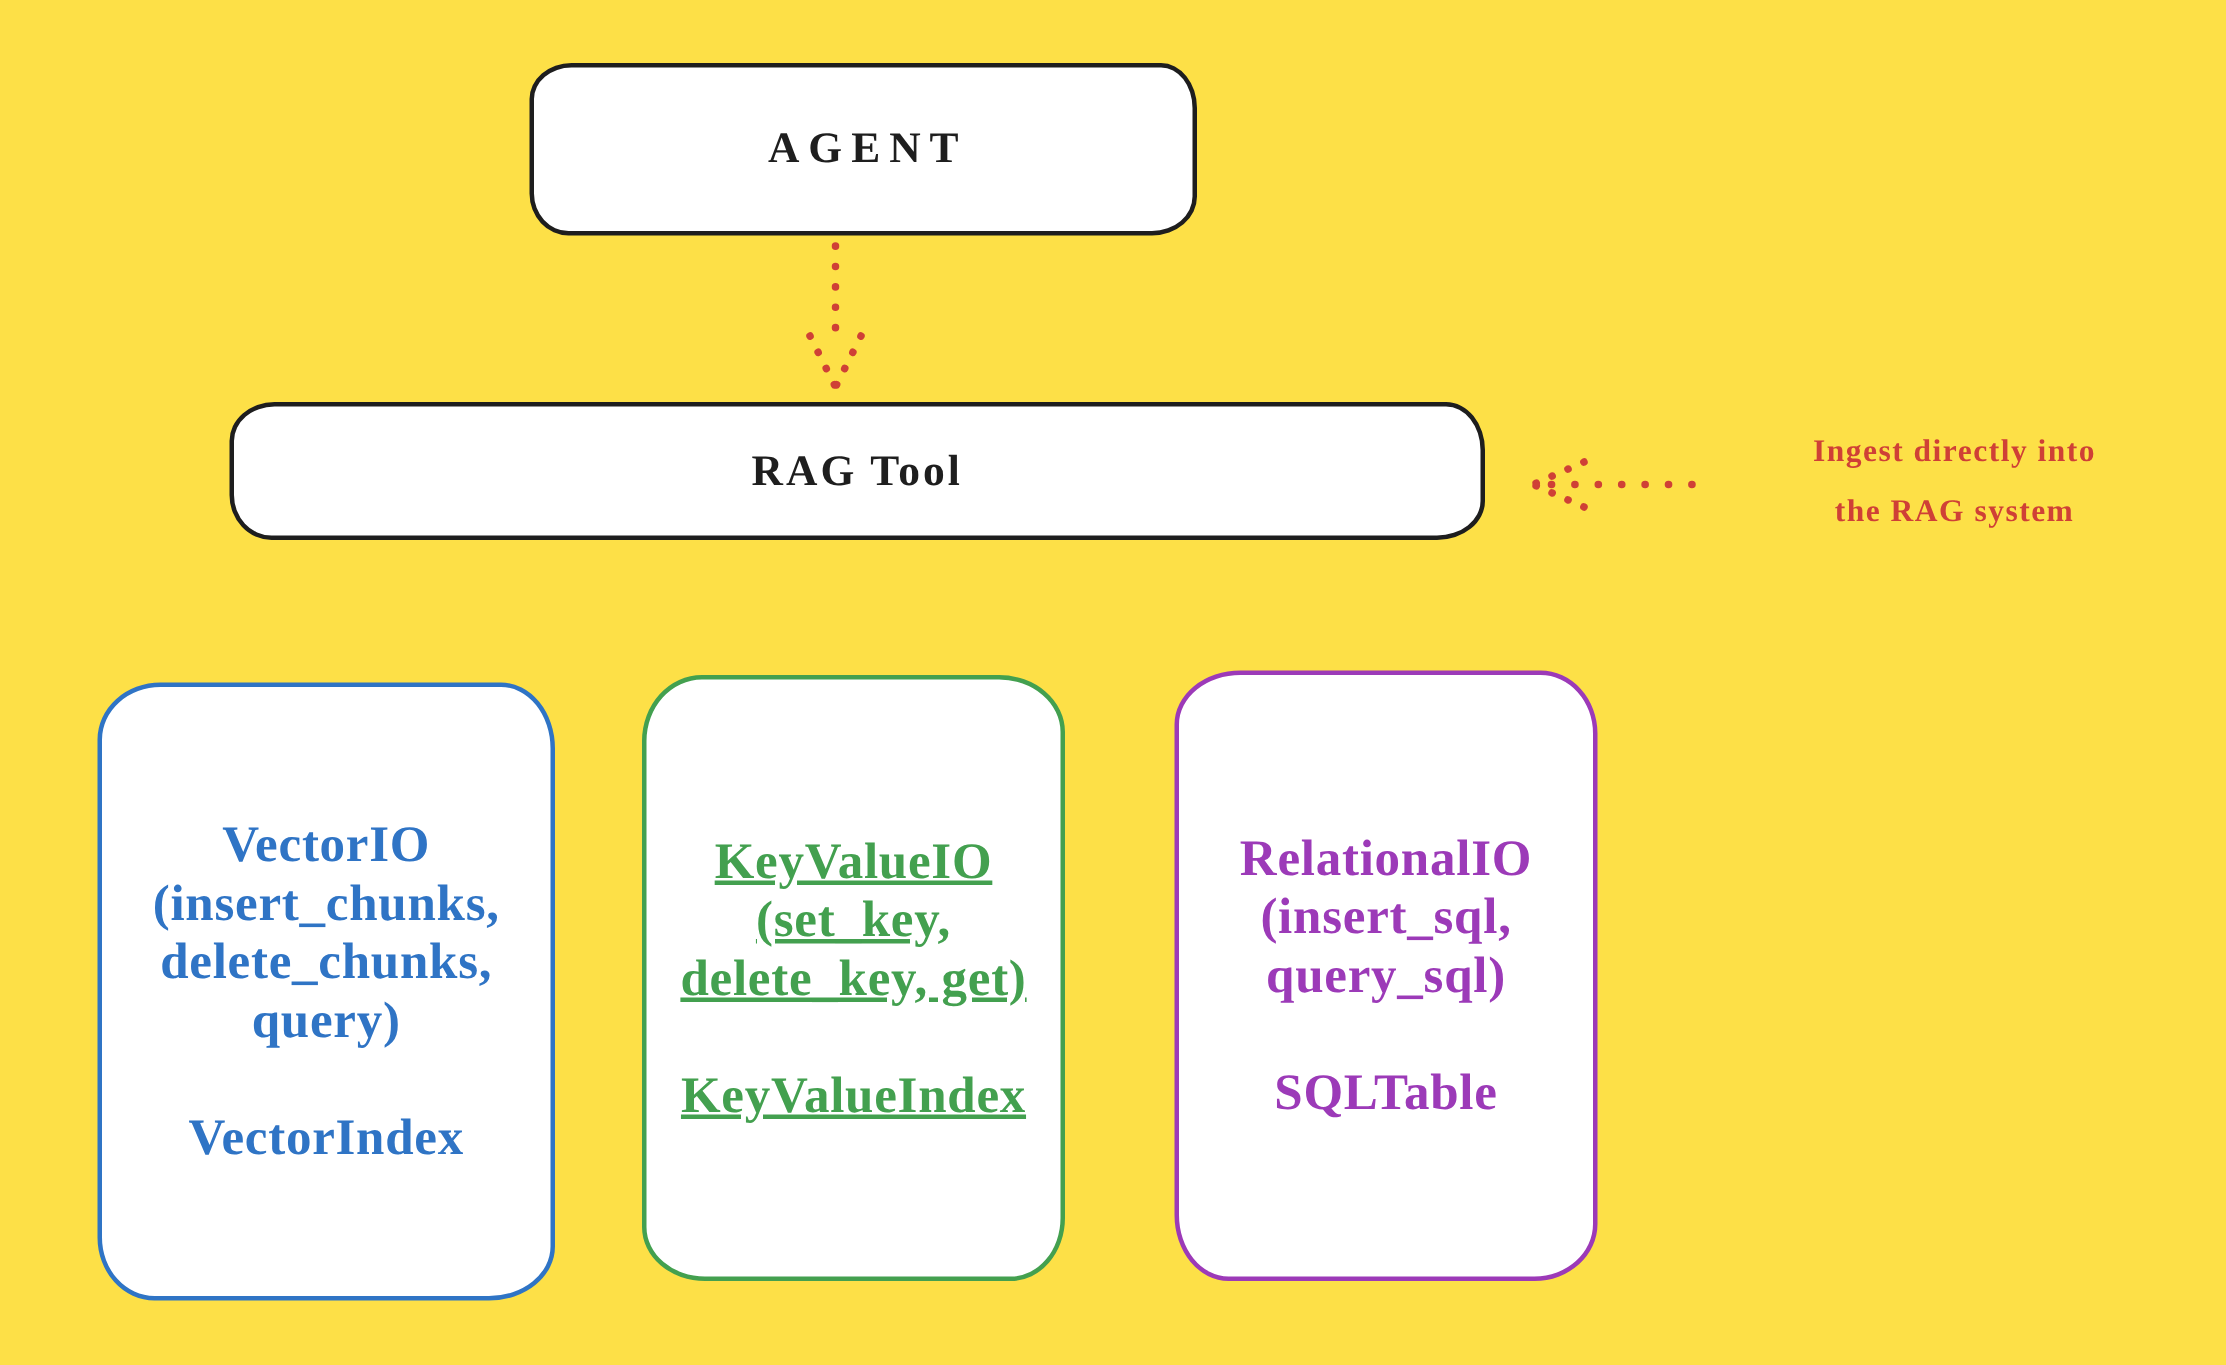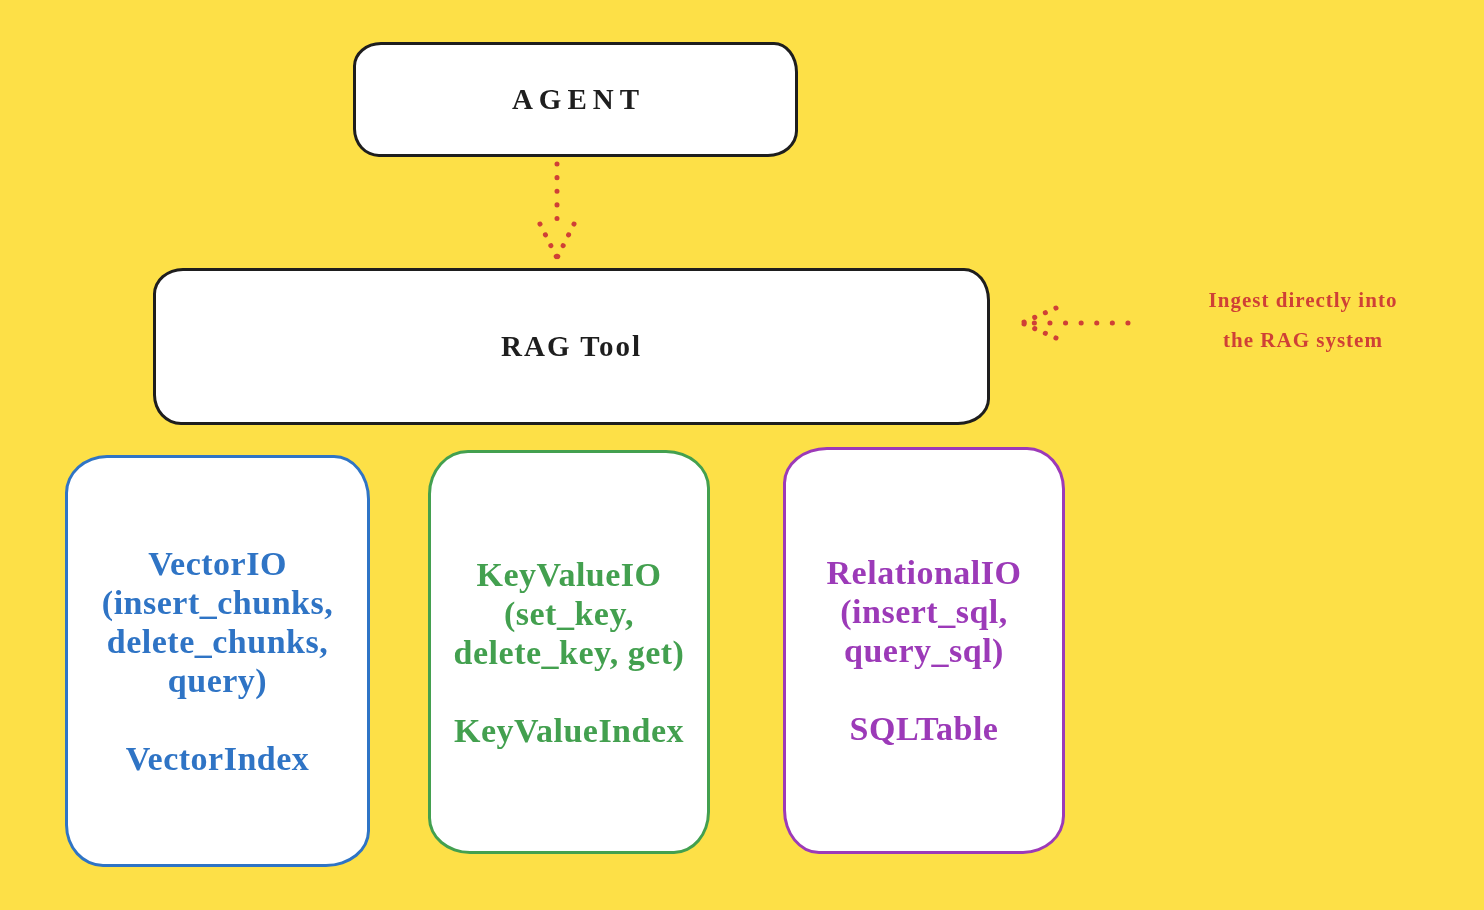--- a/index.html
+++ b/index.html
@@ -13,21 +13,21 @@
   .box{
     position:absolute;box-sizing:border-box;background:#ffffff;
     display:flex;align-items:center;justify-content:center;
   }
   .black-box{border:3.5px solid #1e1e1e;}
   .agent{
     left:353px;top:42px;width:445px;height:115px;
     border-radius:28px 24px 30px 26px / 24px 30px 26px 28px;
   }
   .rag{
-    left:153px;top:268px;width:837px;height:157px;
+    left:153px;top:268px;width:837px;height:92px;
     border-radius:30px 26px 32px 28px / 26px 32px 26px 30px;
     justify-content:center;
   }
   .box-label{
     font-size:29px;font-weight:700;color:#1e1e1e;letter-spacing:2px;
   }
   .agent .box-label{letter-spacing:6px;padding-left:6px;}
 
   .arrow{position:absolute;}
   .arrow-down{left:534px;top:160px;}
@@ -48,20 +48,21 @@
   .spacer{height:39px;}
   .blue{
     left:65px;top:455px;width:305px;height:412px;
     border-color:#2f74c5;color:#2f74c5;
     border-radius:42px 36px 44px 38px / 38px 44px 36px 42px;
   }
   .green{
     left:428px;top:450px;width:282px;height:404px;
     border-color:#43a04f;color:#43a04f;
     border-radius:40px 44px 36px 42px / 44px 38px 42px 36px;
+    text-decoration:underline;
   }
   .purple{
     left:783px;top:447px;width:282px;height:407px;
     border-color:#9c3ab8;color:#9c3ab8;
     border-radius:44px 38px 42px 36px / 36px 42px 38px 44px;
   }
 </style>
 </head>
 <body>
 

